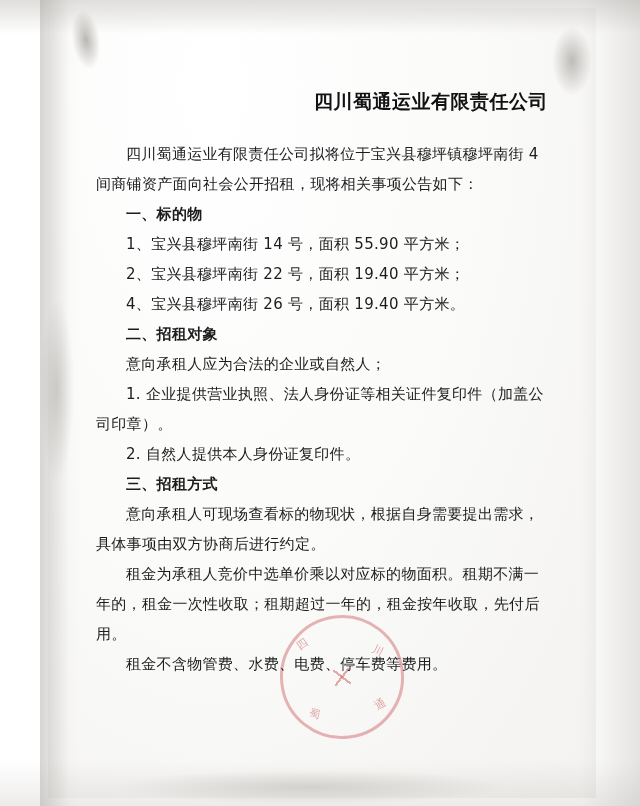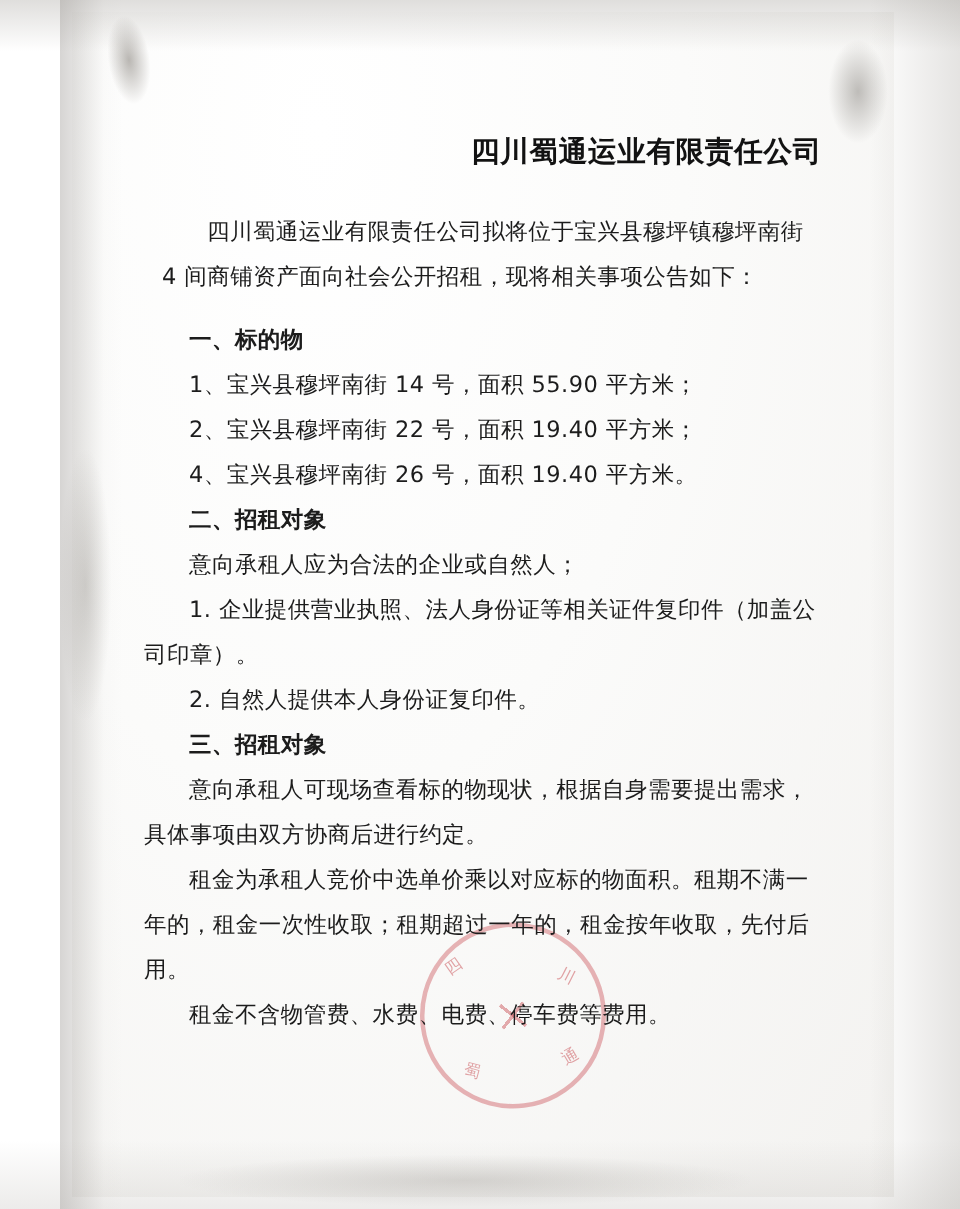--- a/index.html
+++ b/index.html
@@ -136,21 +136,21 @@
   .body-block {
     margin-top: 22px;
     font-size: 15px;
     line-height: 30px;
     letter-spacing: 0.3px;
     color: #1c1c1c;
   }
 
   .para {
     text-indent: 30px;
-    margin: 12px;
+    margin: 0;
   }
   .section-head {
     text-indent: 30px;
     margin: 0;
     font-weight: bold;
   }
   .item {
     text-indent: 30px;
     margin: 0;
   }
@@ -200,21 +200,21 @@
         <p class="section-head">一、标的物</p>
         <p class="item">1、宝兴县穆坪南街 14 号，面积 55.90 平方米；</p>
         <p class="item">2、宝兴县穆坪南街 22 号，面积 19.40 平方米；</p>
         <p class="item">4、宝兴县穆坪南街 26 号，面积 19.40 平方米。</p>
 
         <p class="section-head">二、招租对象</p>
         <p class="item">意向承租人应为合法的企业或自然人；</p>
         <p class="item">1. 企业提供营业执照、法人身份证等相关证件复印件（加盖公司印章）。</p>
         <p class="item">2. 自然人提供本人身份证复印件。</p>
 
-        <p class="section-head">三、招租对象</p>
+        <p class="section-head">三、招租方式</p>
         <p class="item">意向承租人可现场查看标的物现状，根据自身需要提出需求，具体事项由双方协商后进行约定。</p>
 
         <p class="item">租金为承租人竞价中选单价乘以对应标的物面积。租期不满一年的，租金一次性收取；租期超过一年的，租金按年收取，先付后用。</p>
         <p class="item">租金不含物管费、水费、电费、停车费等费用。</p>
 
       </div>
     </div>
   </div>
 
   <div class="shade shade-left"></div>

